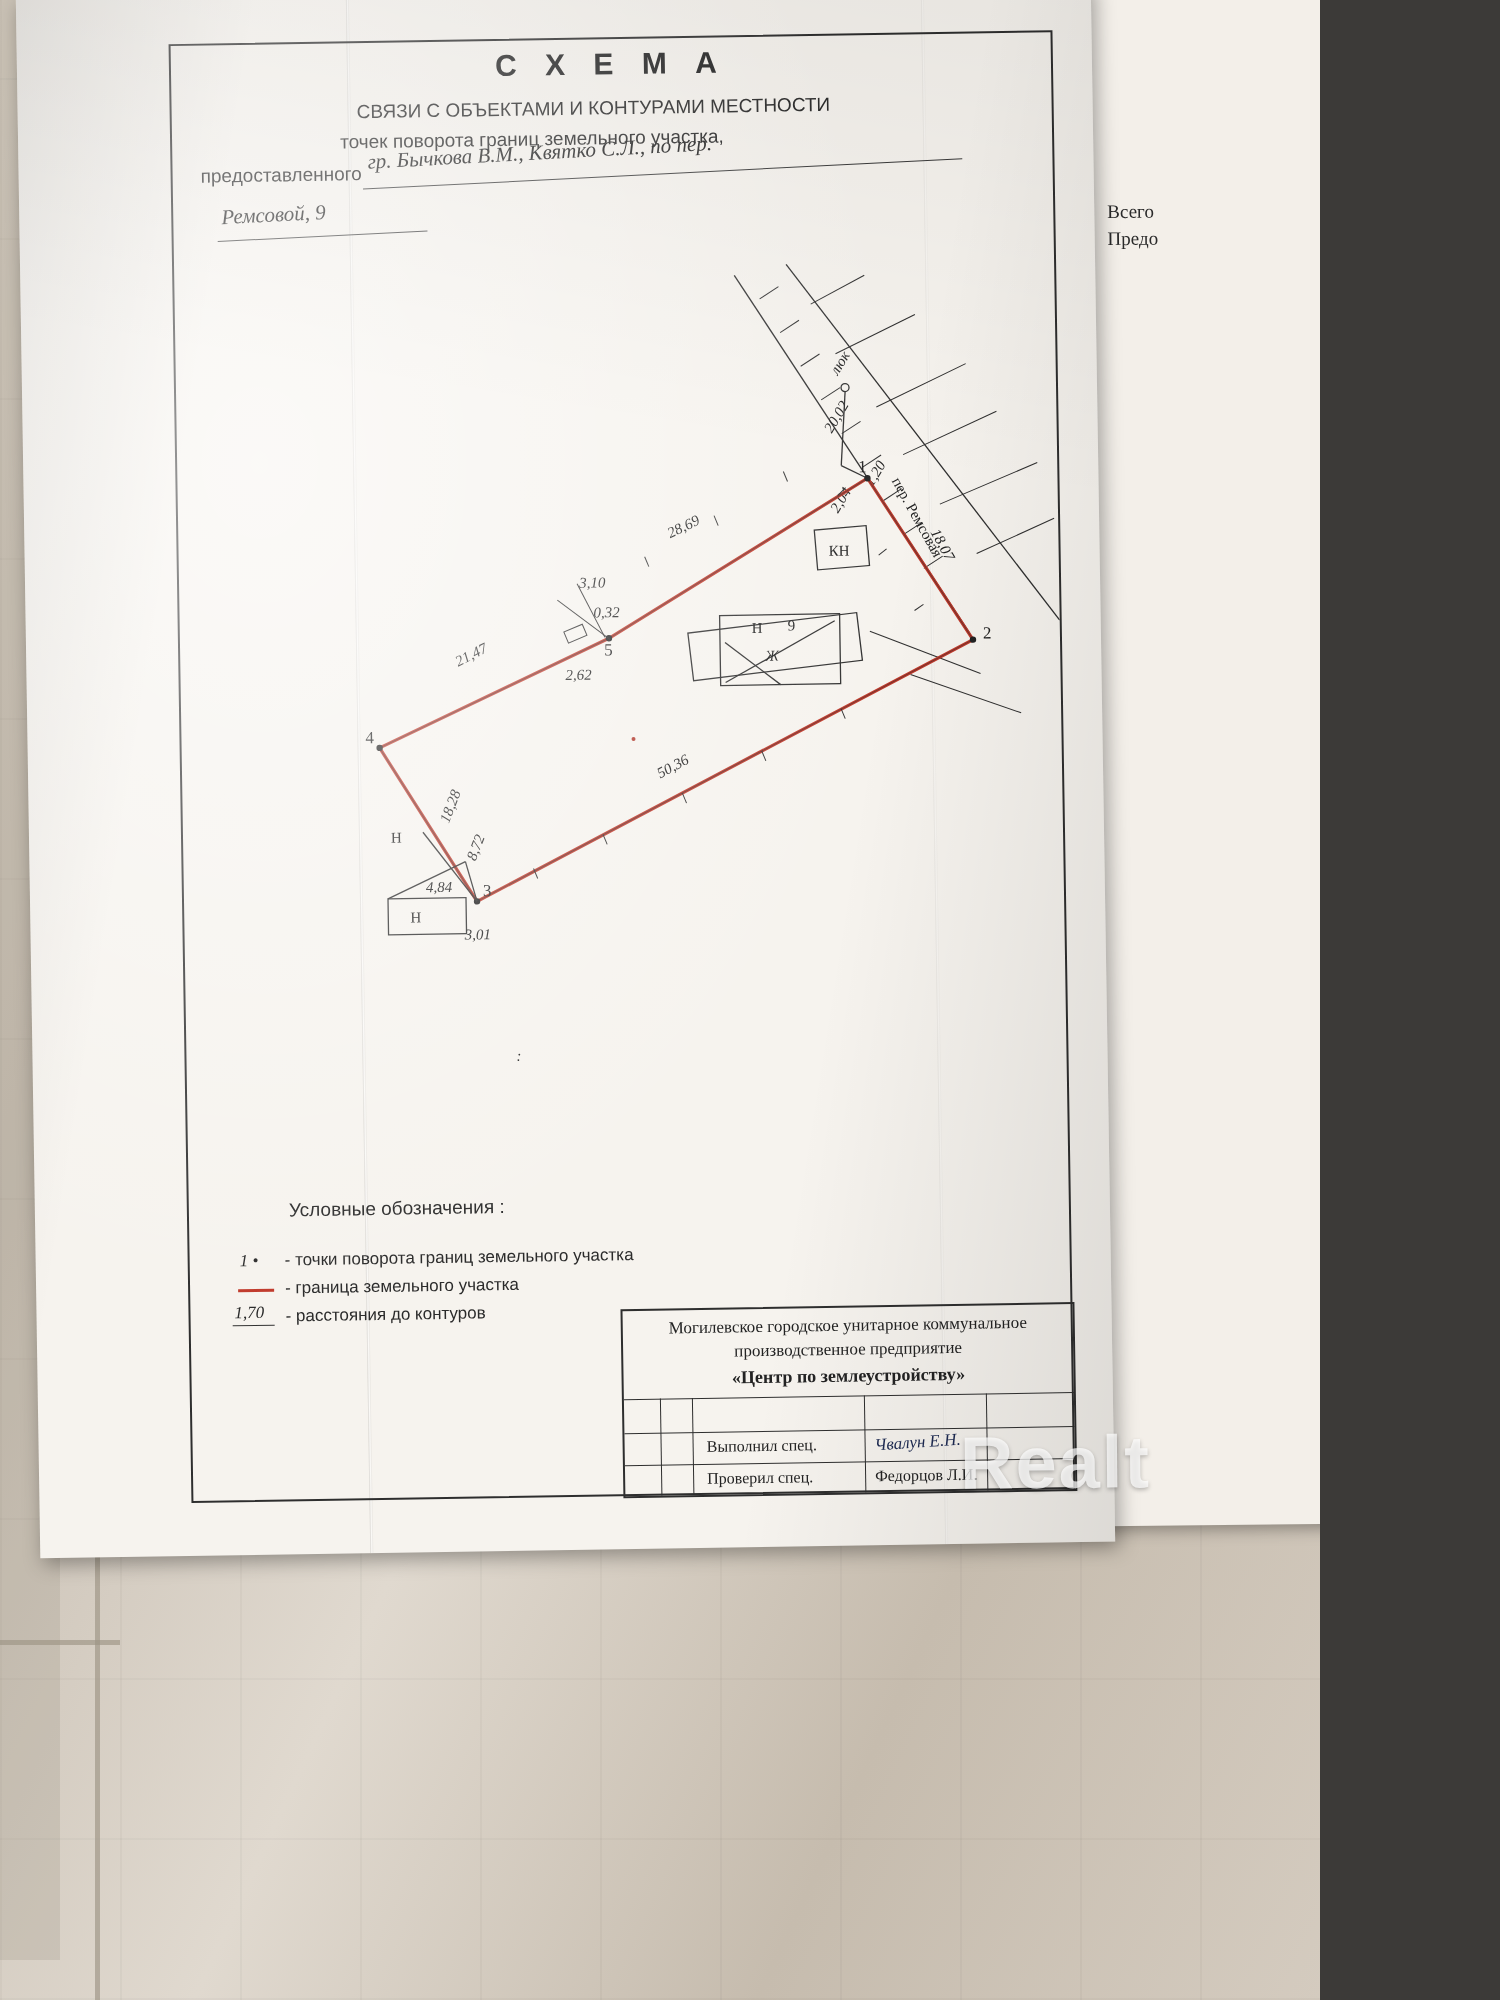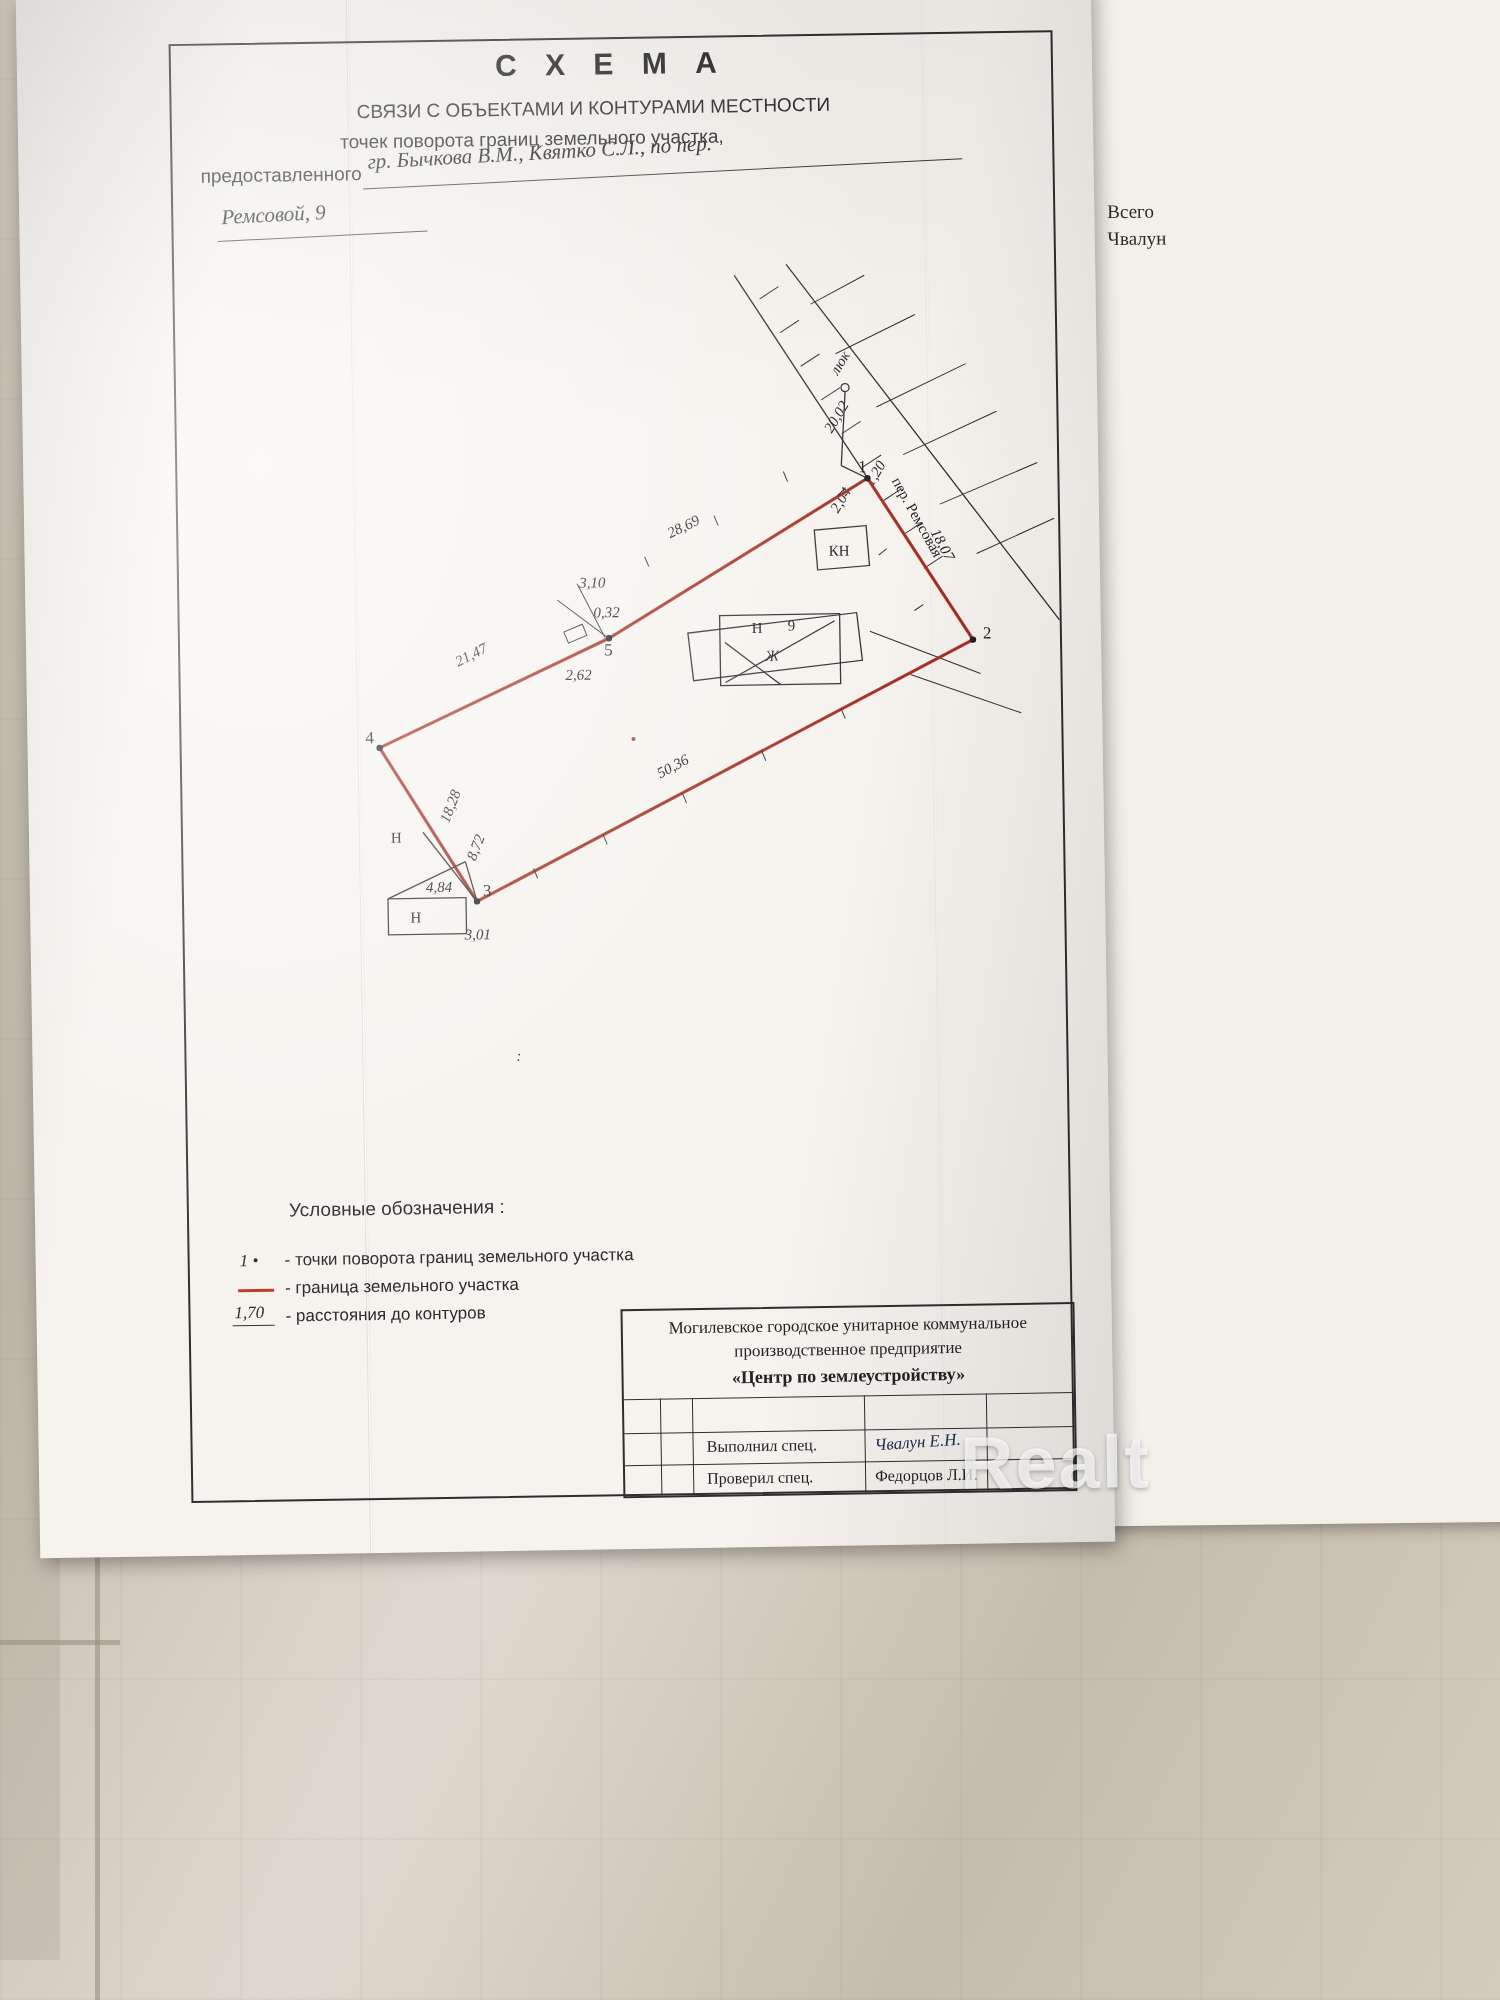--- a/index.html
+++ b/index.html
@@ -3,21 +3,21 @@
 <meta charset="utf-8">
 <title>Схема</title>
 <style>
   html, body {
     margin: 0;
     padding: 0;
     background: #3c3a38;
   }
   #page {
     position: relative;
-    width: 1500px;
+    width: 1320px;
     height: 2000px;
     overflow: hidden;
     font-family: "Liberation Sans", sans-serif;
     background: #cfc6bb;
   }
   
   .desk {
     position: absolute;
     inset: 0;
     background:
@@ -212,21 +212,21 @@
 
 <div id="page">
 
   <div class="desk"></div>
   <div class="tile-line" style="left:95px;top:1500px;width:5px;height:500px;"></div>
   <div class="tile-line" style="left:0;top:1640px;width:120px;height:5px;"></div>
   <div class="tile-line" style="left:0;top:0;width:60px;height:1960px;opacity:.25;"></div>
 
   <div class="page-right">
     <div class="rtext" style="top:205px;">Всего</div>
-    <div class="rtext" style="top:232px;">Чвалун</div>
+    <div class="rtext" style="top:232px;">Предо</div>
     <div class="dots" style="top:1145px;left:10px;">о</div>
     <div class="dots" style="top:1180px;left:10px;">о</div>
     <div class="dots" style="top:1212px;left:10px;">о</div>
     <div class="dots" style="top:1244px;left:10px;">о</div>
     <div class="dots" style="top:1276px;left:10px;">о</div>
   </div>
 
   <div class="sheet">
 
     <div class="fold" style="left:330px;"></div>

